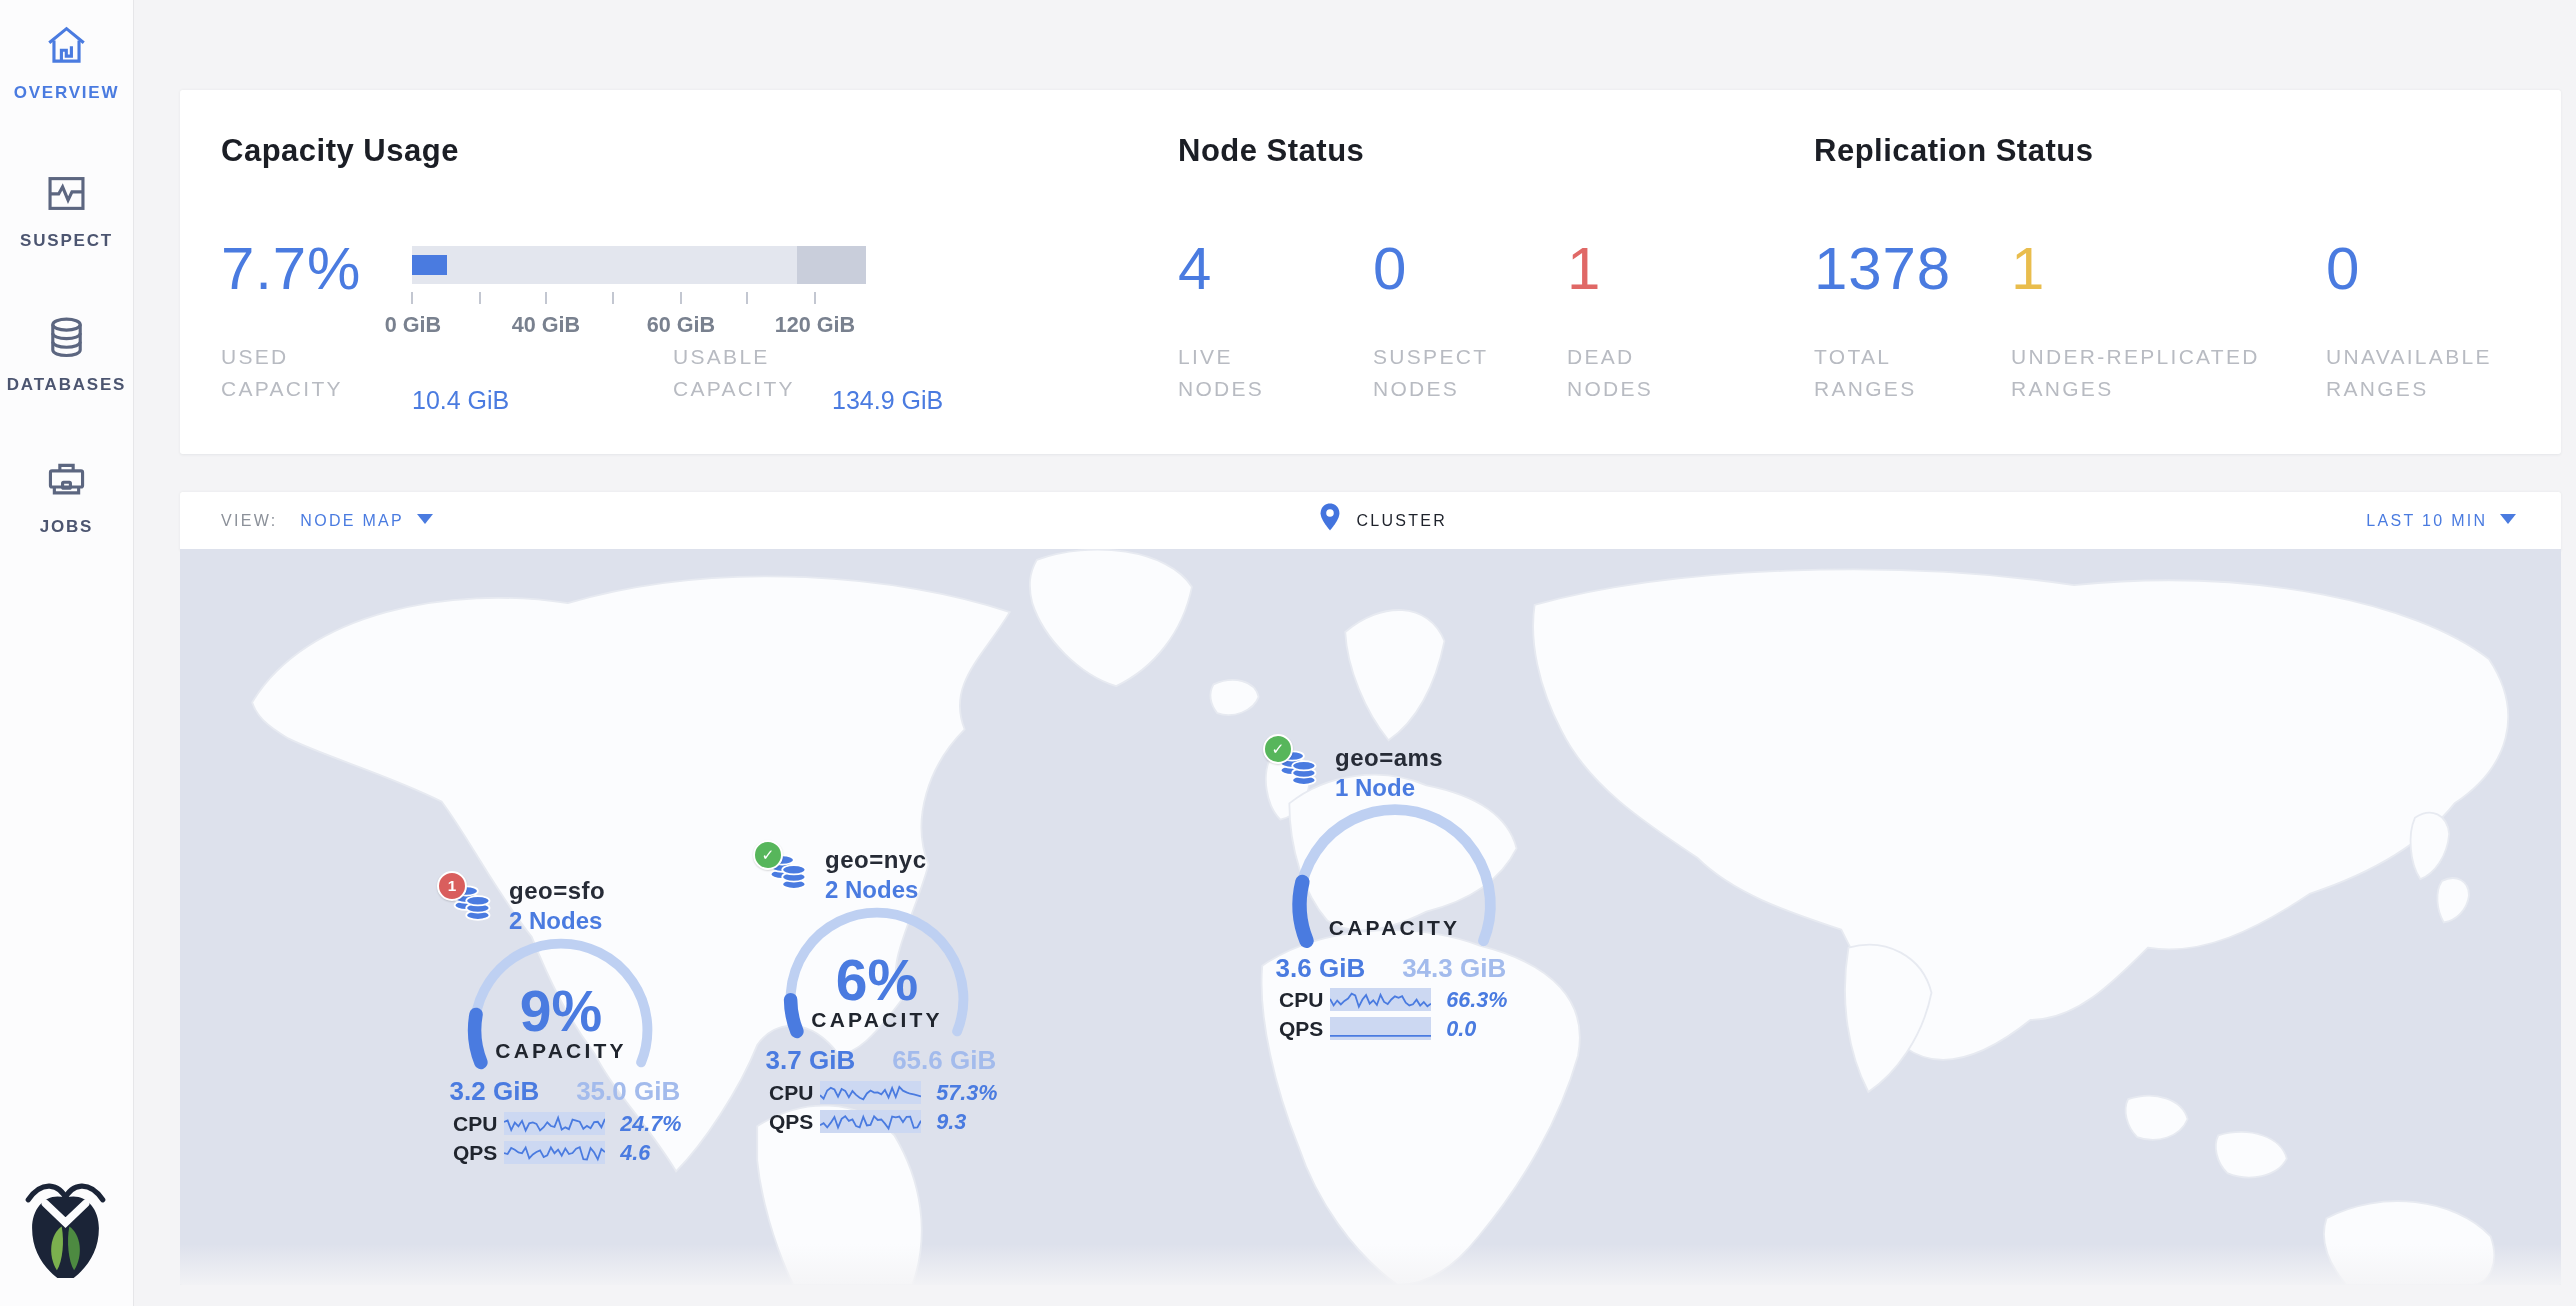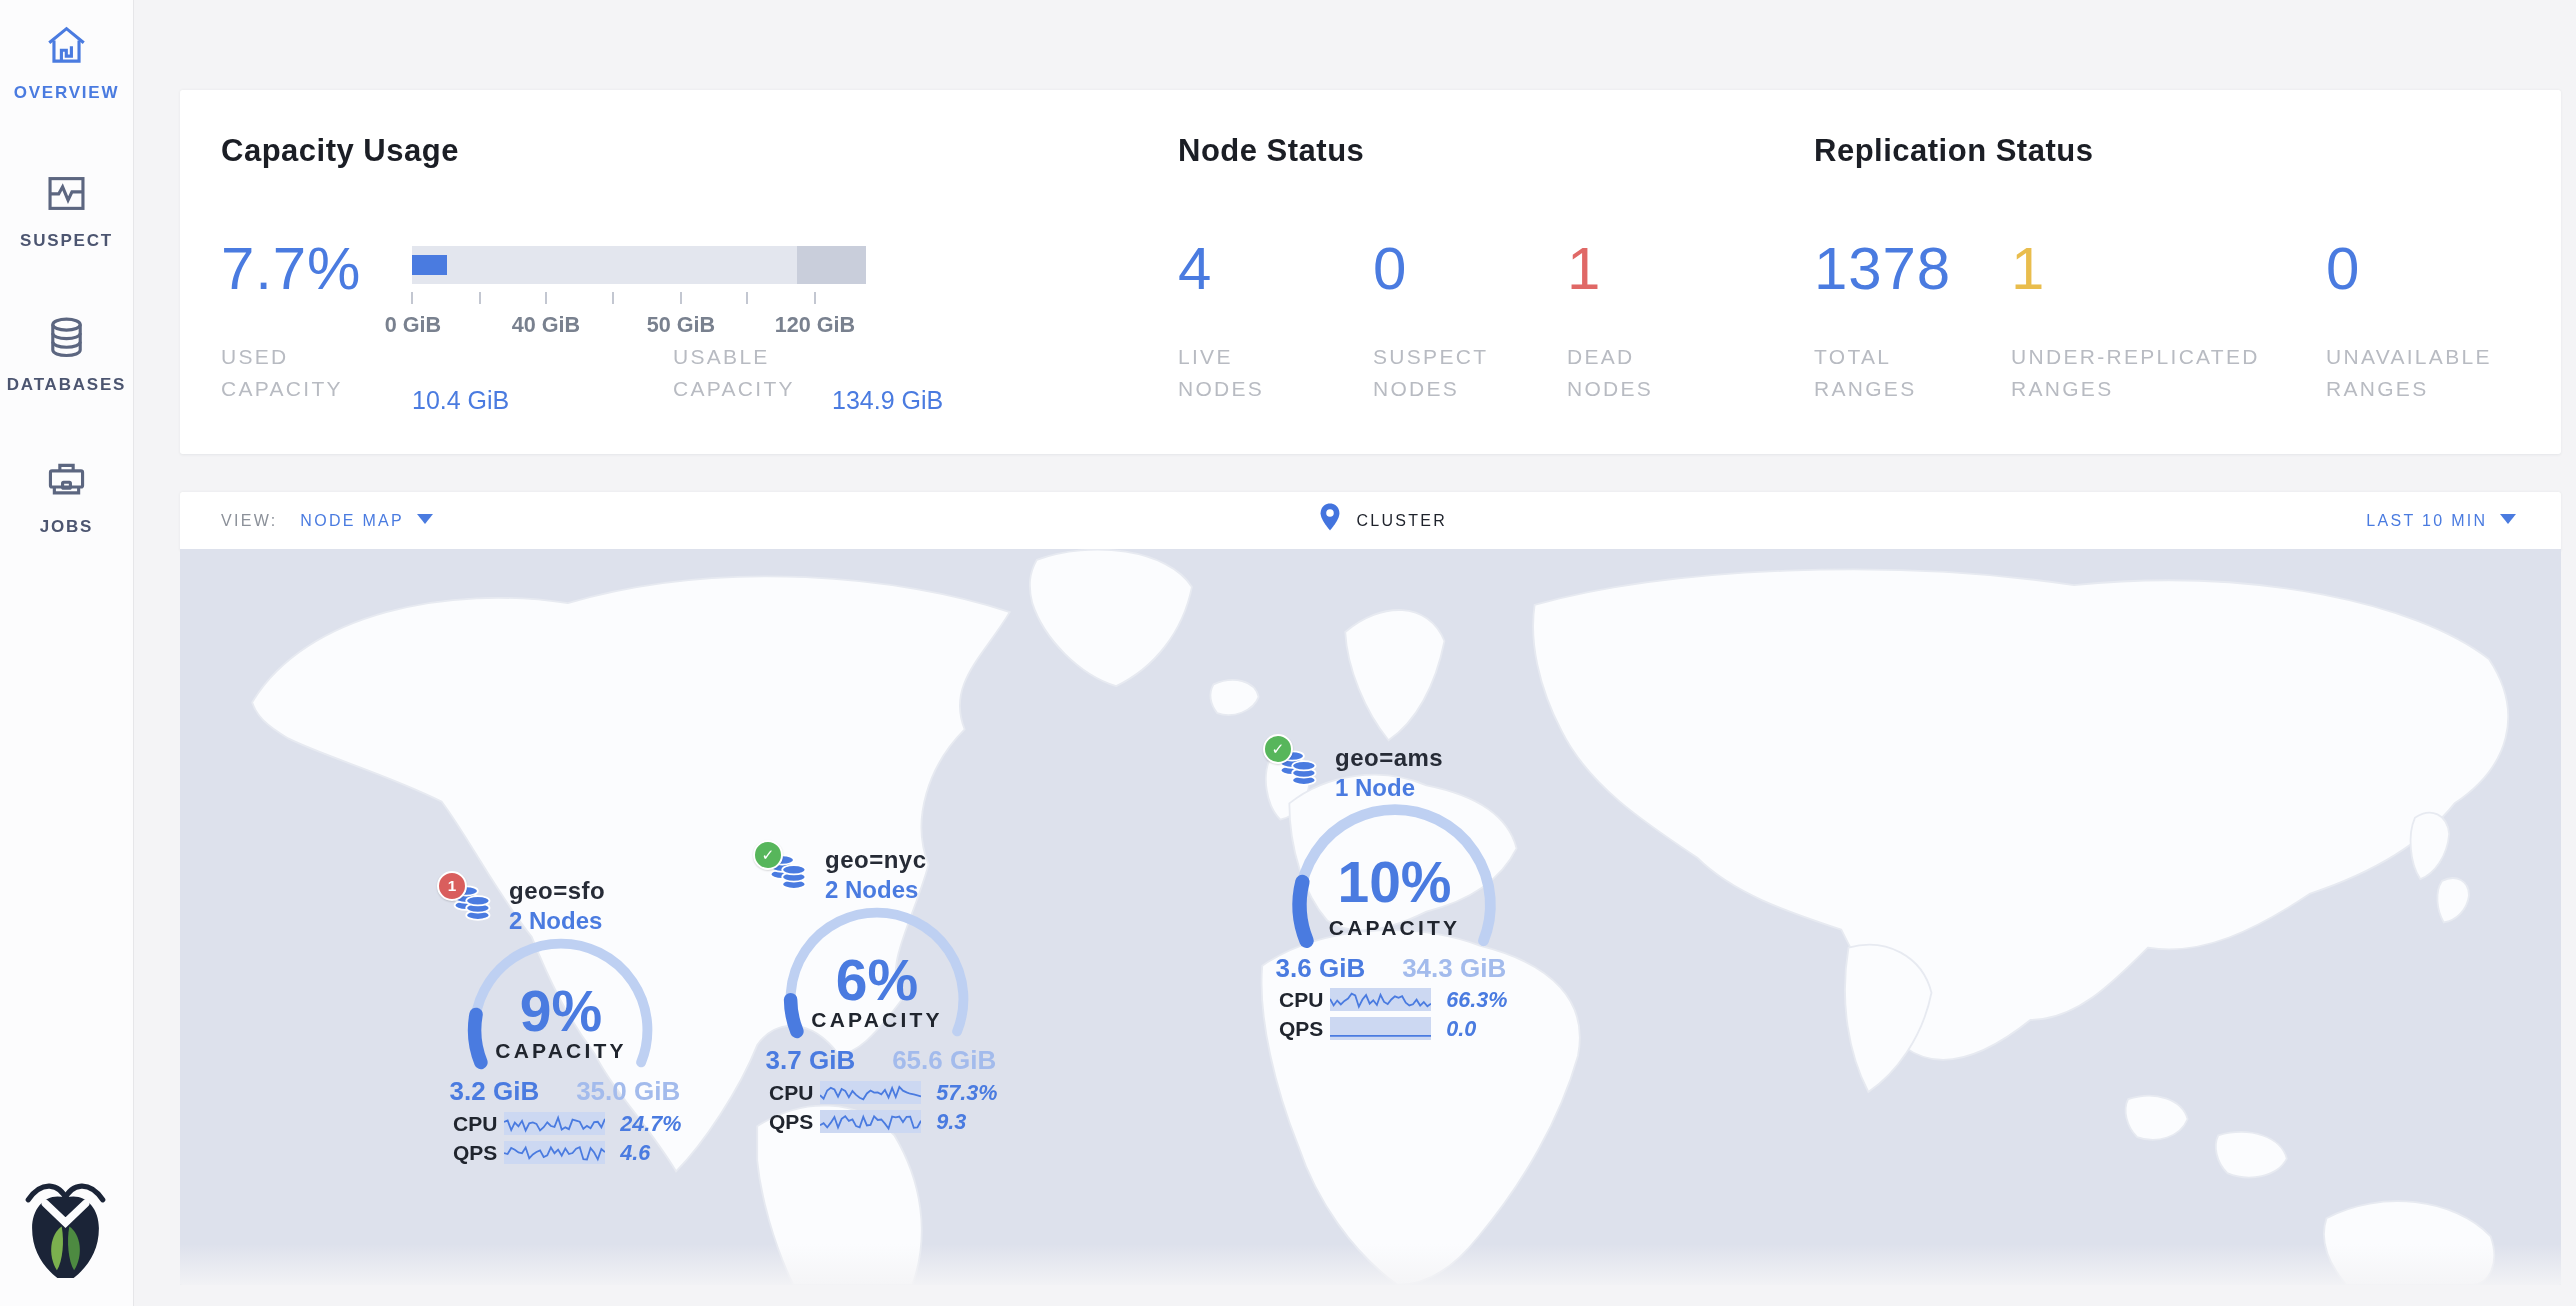--- a/index.html
+++ b/index.html
@@ -154,21 +154,21 @@
     </div>
     <div class="tick" style="left:231px"></div>
     <div class="tick" style="left:299px"></div>
     <div class="tick" style="left:365px"></div>
     <div class="tick" style="left:432px"></div>
     <div class="tick" style="left:500px"></div>
     <div class="tick" style="left:566px"></div>
     <div class="tick" style="left:634px"></div>
     <div class="tick-label" style="left:233px">0 GiB</div>
     <div class="tick-label" style="left:366px">40 GiB</div>
-    <div class="tick-label" style="left:501px">50 GiB</div>
+    <div class="tick-label" style="left:501px">60 GiB</div>
     <div class="tick-label" style="left:635px">120 GiB</div>
 
     <div class="dim-label" style="left:41px">
       <div>USED</div>
       <div>CAPACITY</div>
     </div>
     <div class="gib-value" style="left:232px">10.4 GiB</div>
     <div class="dim-label" style="left:493px">
       <div>USABLE</div>
       <div>CAPACITY</div>
@@ -376,21 +376,20 @@
           </g>
         </svg>
       </div>
       <div class="m-name" style="top:23.5px">geo=ams</div>
       <div class="m-nodes" style="top:54px">1 Node</div>
       <div class="m-gauge" style="left:23.5px;top:77px;width:216px;height:216px">
         <svg class="gauge-svg" width="216" height="216" viewBox="0 0 240 240">
           <path class="g-track" fill="none" stroke="#bed0f2" stroke-width="12" stroke-linecap="round" d="M 21.7 159.7 A 106 106 0 1 1 218.3 159.7"></path>
           <path class="g-used" fill="none" stroke="#4a7be0" stroke-width="16" stroke-linecap="round" d="M 21.7 159.7 A 106 106 0 0 1 17.1 94.4"></path>
         </svg>
-        <div class="m-pct" style="top:52px">10%</div>
         <div class="m-cap" style="top:119px">CAPACITY</div>
       </div>
       <div class="m-vals" style="top:233px">
         <span class="m-used">3.6 GiB</span>
         <span class="m-total">34.3 GiB</span>
       </div>
       <div class="m-row" style="top:267px">
         <span class="m-row-label">CPU</span>
         <span class="spark-box"><svg class="spark" width="101" height="23.5" viewBox="0 0 112 26">
               <polyline fill="none" stroke="#4a7be0" stroke-width="2" points="0,12.2 4,19.3 8,13.9 12,18.2 16,14.3 20,11.7 24,6.3 28,8.3 32,20.7 36,12.7 40,7.8 44,17.3 48,13.6 52,18.8 56,7.5 60,15.4 64,17.8 68,12.7 72,9.2 76,10.9 80,9.1 84,16.3 88,19.3 92,18.0 96,12.9 100,19.4 104,15.5 108,20.3 112,17.4"></polyline>

